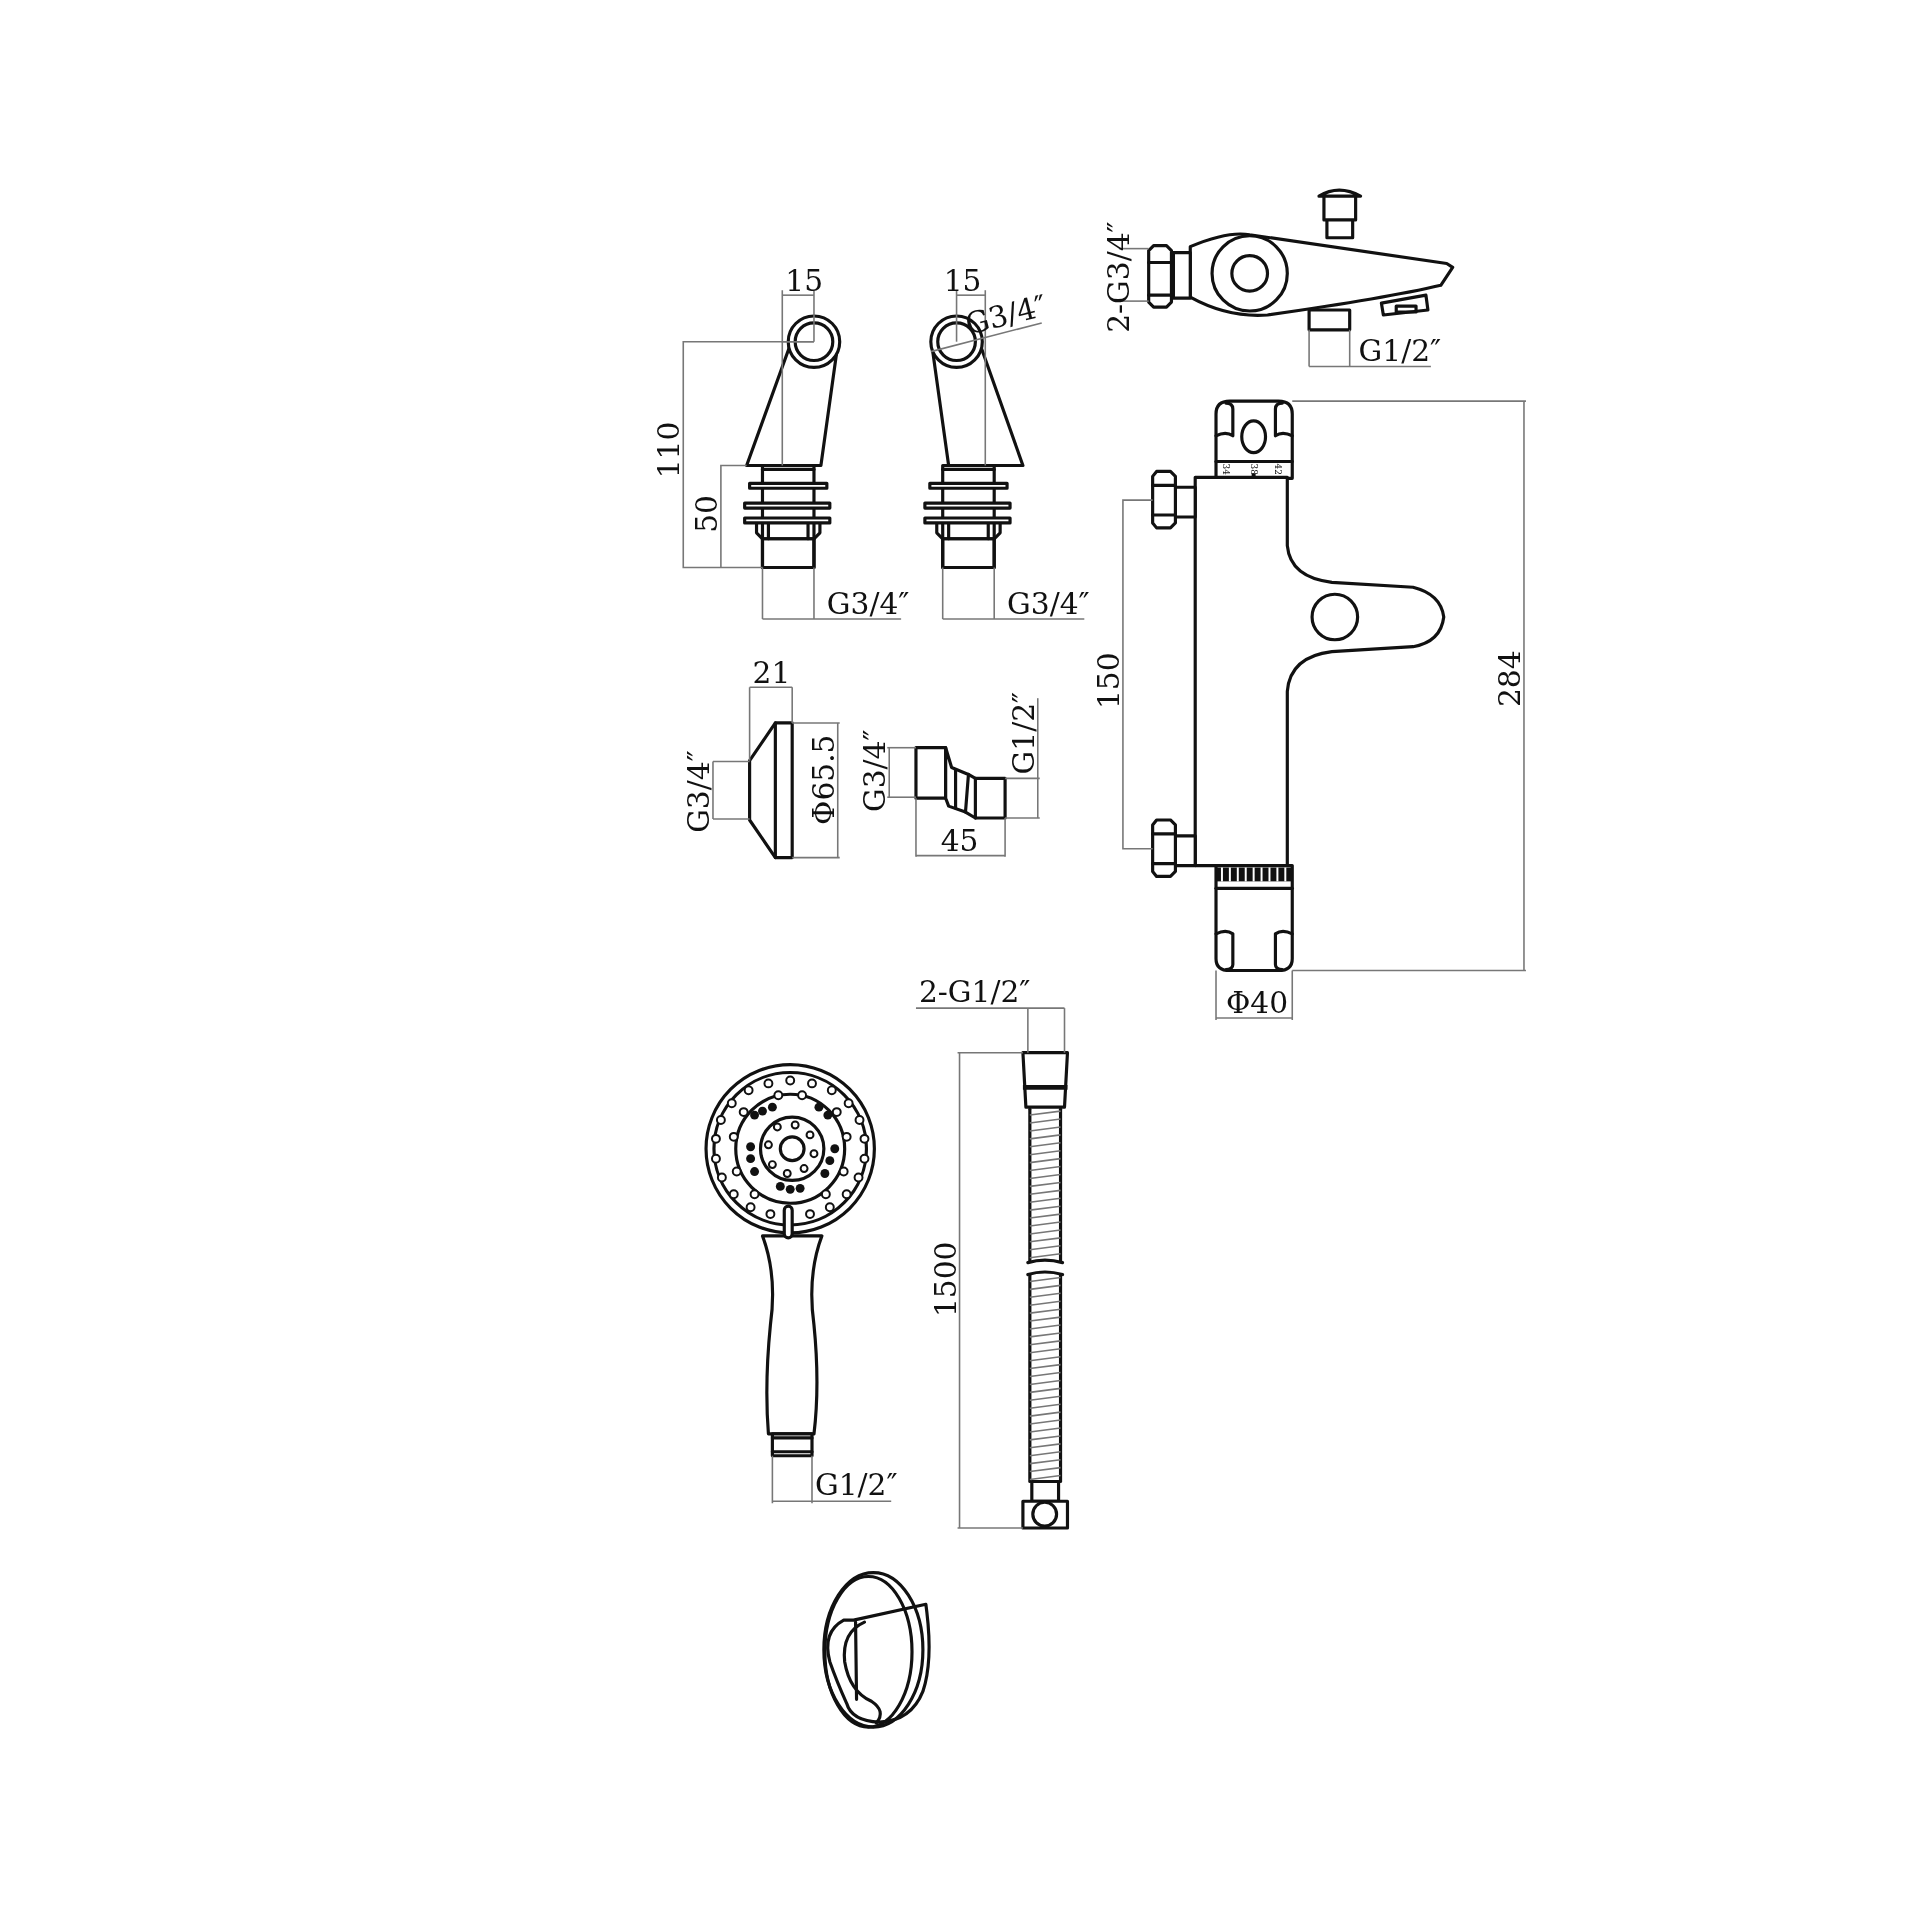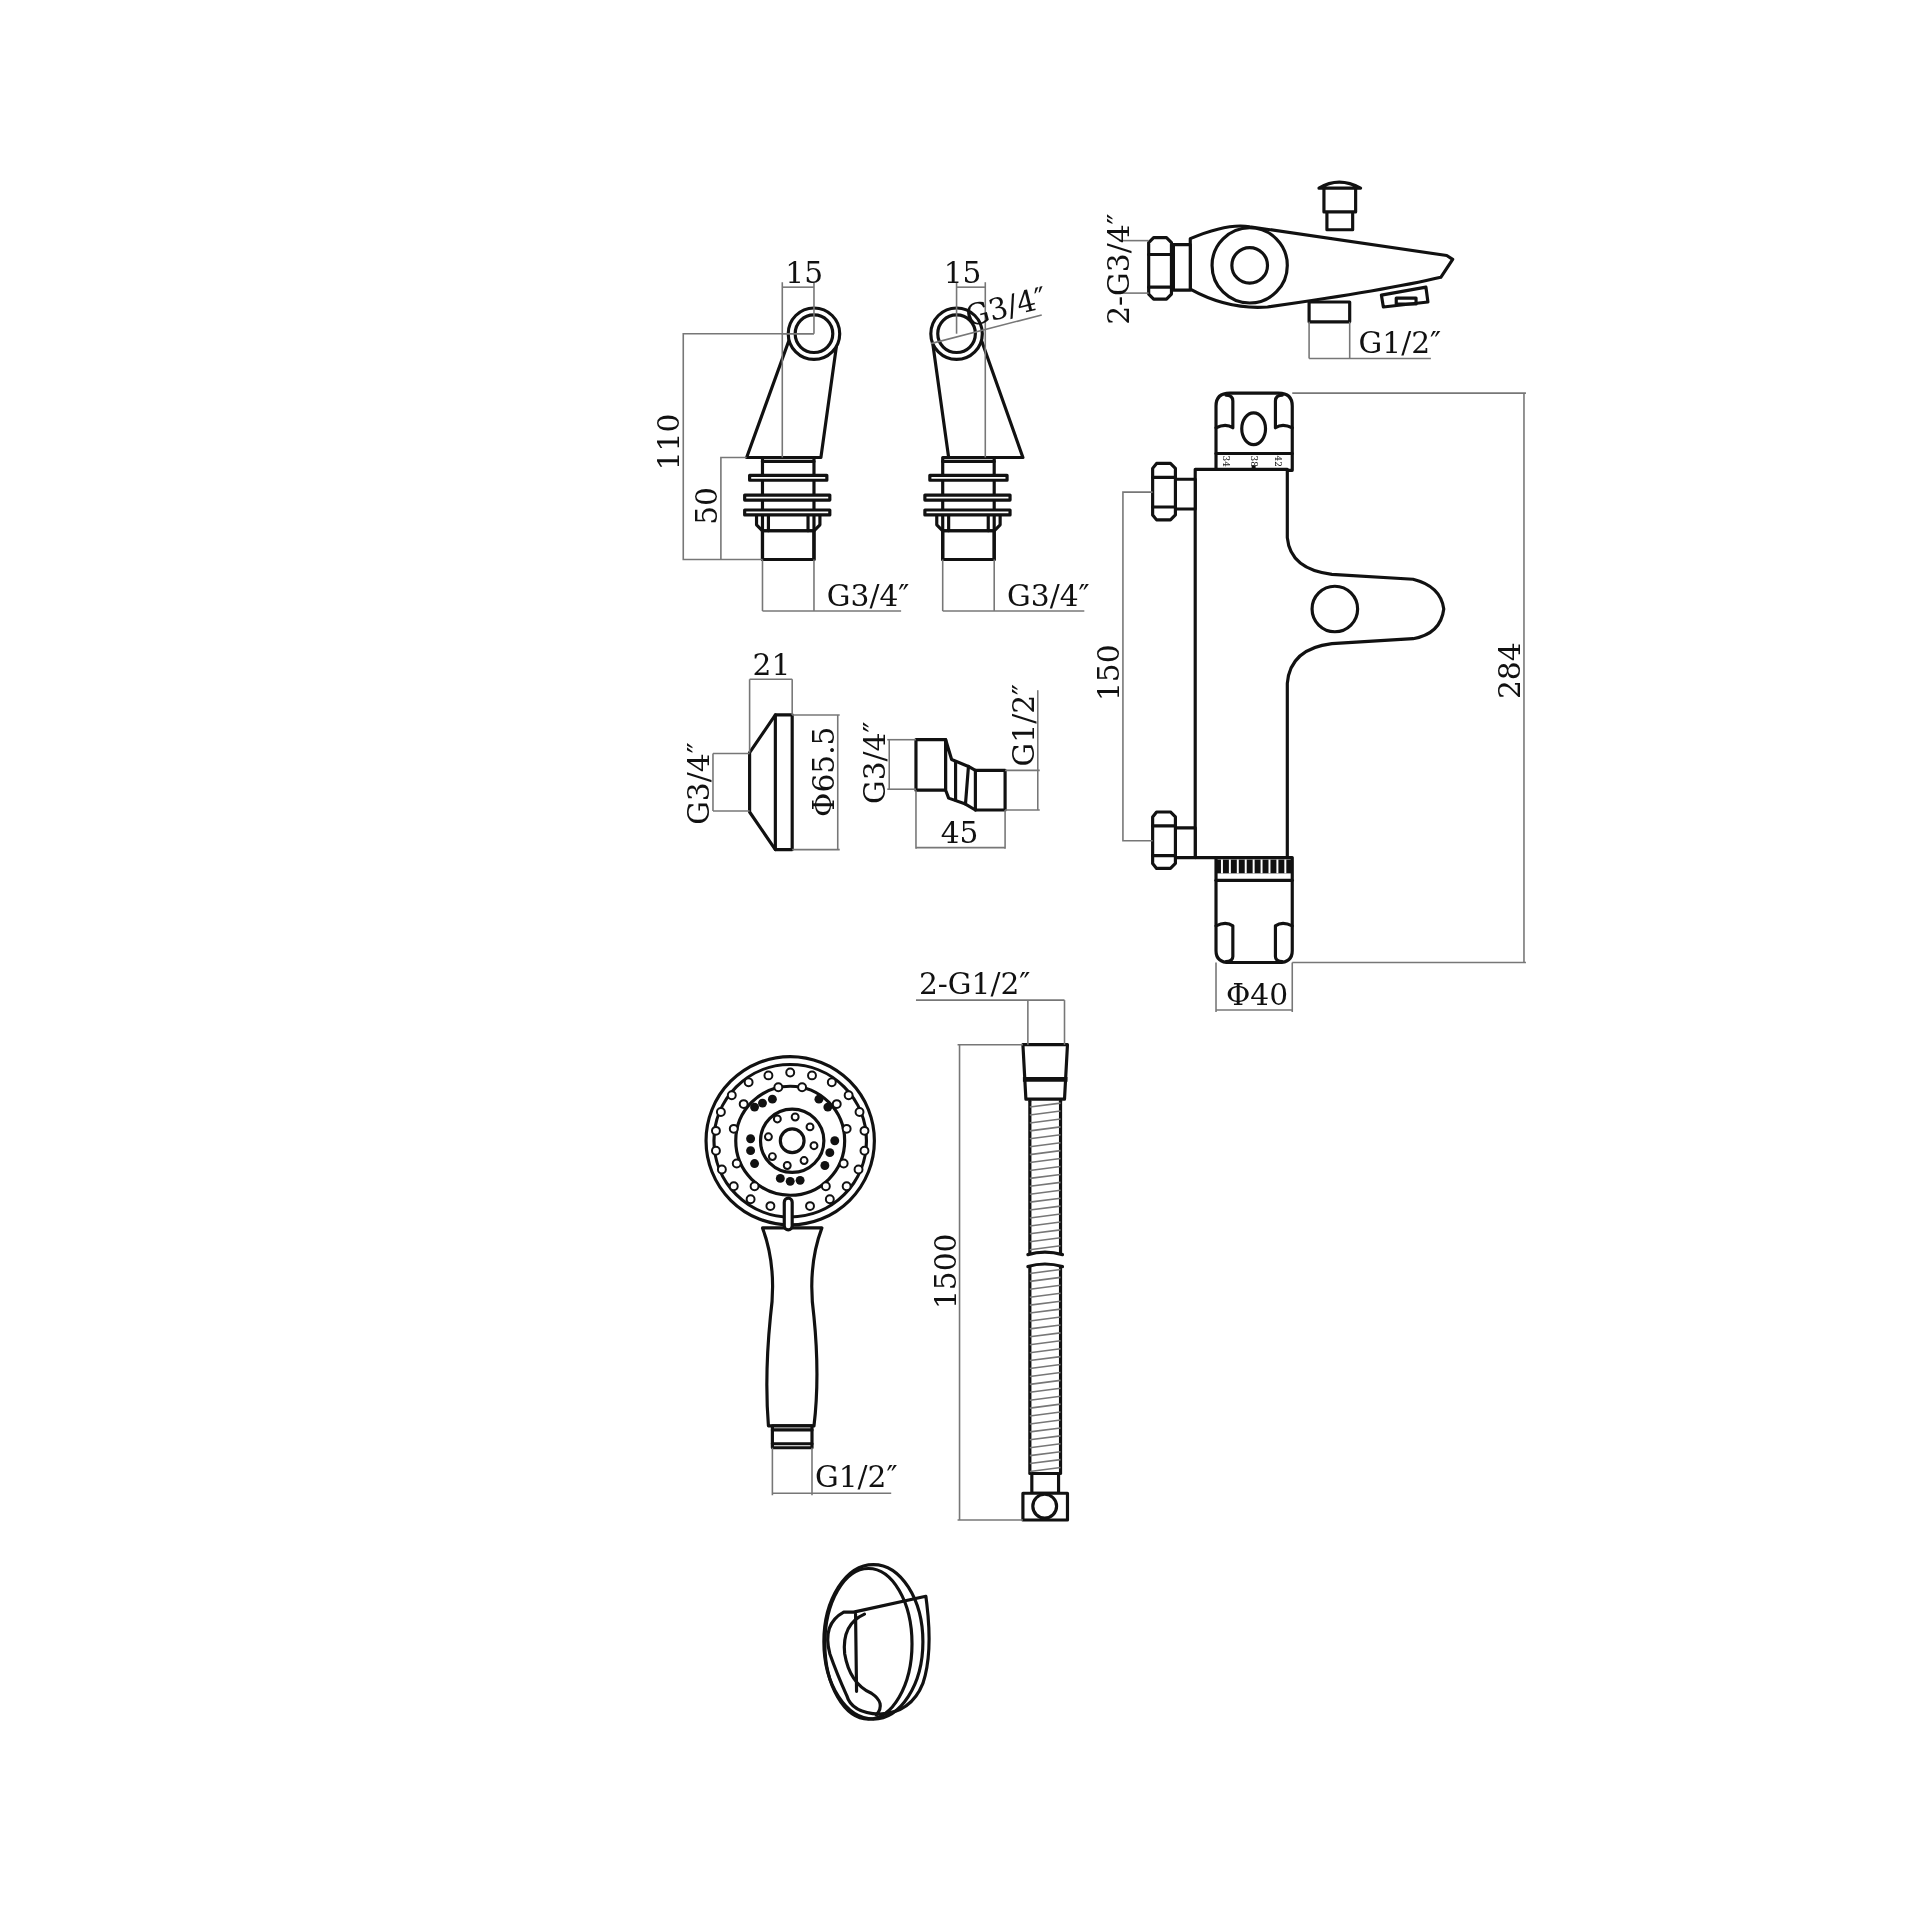--- a/index.html
+++ b/index.html
@@ -1,17 +1,17 @@
 <!DOCTYPE html>
 <html><head>
 <meta charset="utf-8">
 <style>
   html, body { margin:0; padding:0; background:#ffffff; }
   body { width:1927px; height:1927px; overflow:hidden; }
-  #canvas { position:absolute; left:0; top:0; width:1927px; height:1877px; }
+  #canvas { position:absolute; left:0; top:8px; width:1927px; height:1877px; }
   svg text { font-family: "DejaVu Serif", "Liberation Serif", serif; fill:#111111; }
   .ol { fill:none; stroke:#111111; stroke-width:3.2; stroke-linejoin:round; stroke-linecap:round; }
   .olf { fill:#ffffff; stroke:#111111; stroke-width:3.2; stroke-linejoin:round; }
   .thin { fill:none; stroke:#777777; stroke-width:1.6; }
   .dim { font-size:30px; }
   .small { font-size:9px; }
 </style>
 </head>
 <body>
 

